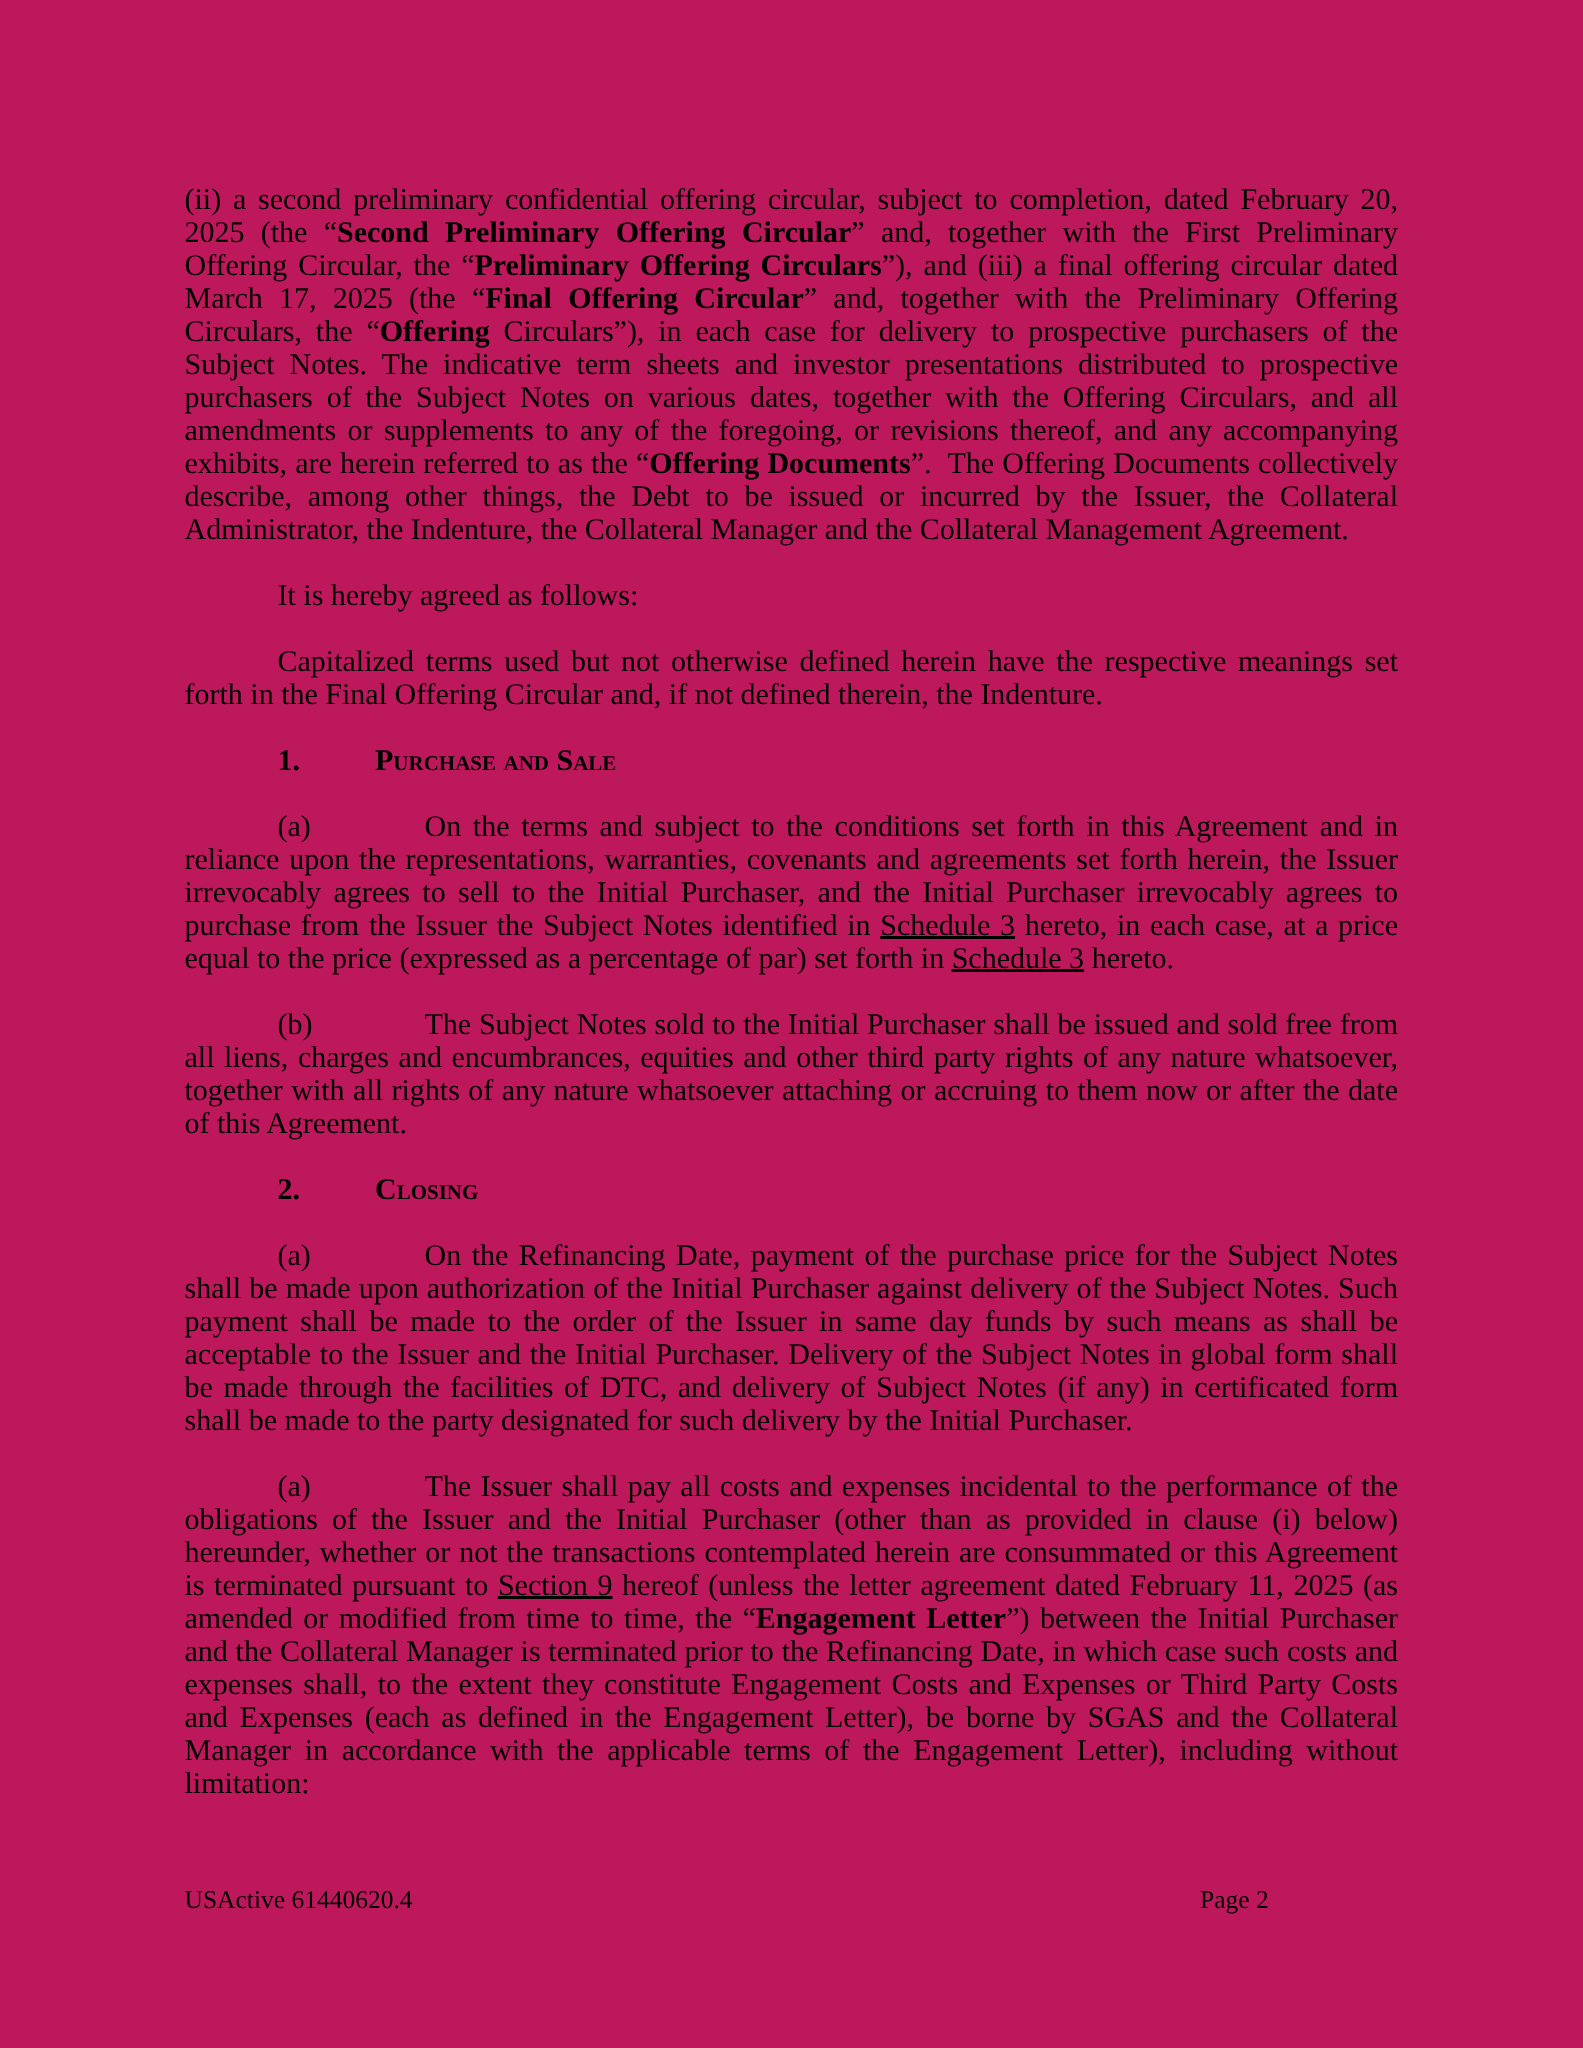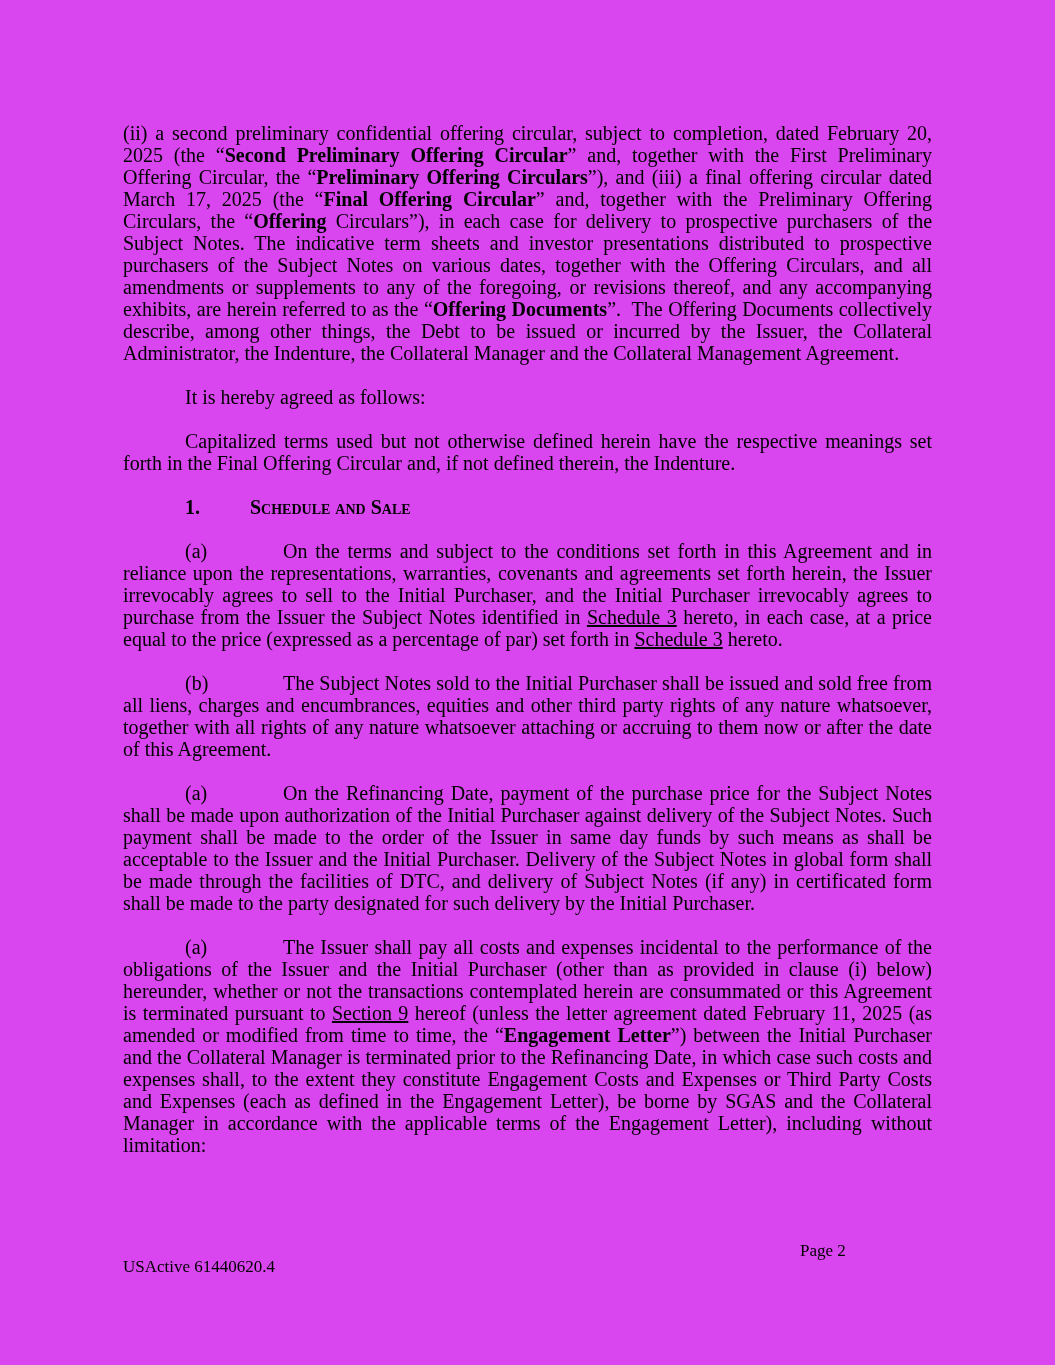--- a/index.html
+++ b/index.html
@@ -4,21 +4,21 @@
 <style>
   html, body {
     margin: 0;
     padding: 0;
     background: #ffffff;
   }
   .page {
     position: relative;
     width: 1055px;
     height: 1365px;
-    background: #d946ef;
+    background: #be185d;
     color: #000000;
     font-family: "Liberation Serif", "DejaVu Serif", serif;
     overflow: hidden;
   }
   .content {
     position: absolute;
     left: 123px;
     top: 122px;
     width: 809px;
     font-size: 20px;
@@ -61,35 +61,36 @@
   }
   .footer-left {
     position: absolute;
     left: 0;
     top: 16px;
     white-space: nowrap;
   }
   .footer-right {
     position: absolute;
     left: 677px;
-    top: 0;
+    top: 16px;
     white-space: nowrap;
   }
 </style>
 </head>
 <body>
 
 <div class="page">
   <main class="content">
       <p class="para"><span>(ii) a second preliminary confidential offering circular, subject to completion, dated February 20, 2025 (the “</span><span class="bold">Second Preliminary Offering Circular</span><span>” and, together with the First Preliminary Offering Circular, the “</span><span class="bold">Preliminary Offering Circulars</span><span>”), and (iii) a final offering circular dated March 17, 2025 (the “</span><span class="bold">Final Offering Circular</span><span>” and, together with the Preliminary Offering Circulars, the “</span><span class="bold">Offering</span><span> Circulars”), in each case for delivery to prospective purchasers of the Subject Notes. The indicative term sheets and investor presentations distributed to prospective purchasers of the Subject Notes on various dates, together with the Offering Circulars, and all amendments or supplements to any of the foregoing, or revisions thereof, and any accompanying exhibits, are herein referred to as the “</span><span class="bold">Offering Documents</span><span>”.&nbsp; The Offering Documents collectively describe, among other things, the Debt to be issued or incurred by the Issuer, the Collateral Administrator, the Indenture, the Collateral Manager and the Collateral Management Agreement.</span></p>
       <p class="para indent"><span>It is hereby agreed as follows:</span></p>
       <p class="para indent"><span>Capitalized terms used but not otherwise defined herein have the respective meanings set forth in the Final Offering Circular and, if not defined therein, the Indenture.</span></p>
-      <div class="heading"><span class="hnum">1.</span><span class="htitle">Schedule and Sale</span></div>
+      <div class="heading"><span class="hnum">1.</span><span class="htitle">Purchase and Sale</span></div>
       <p class="para indent"><span class="plabel">(a)</span><span>On the terms and subject to the conditions set forth in this Agreement and in reliance upon the representations, warranties, covenants and agreements set forth herein, the Issuer irrevocably agrees to sell to the Initial Purchaser, and the Initial Purchaser irrevocably agrees to purchase from the Issuer the Subject Notes identified in </span><span class=" underline">Schedule 3</span><span> hereto, in each case, at a price equal to the price (expressed as a percentage of par) set forth in </span><span class=" underline">Schedule 3</span><span> hereto.</span></p>
       <p class="para indent"><span class="plabel">(b)</span><span>The Subject Notes sold to the Initial Purchaser shall be issued and sold free from all liens, charges and encumbrances, equities and other third party rights of any nature whatsoever, together with all rights of any nature whatsoever attaching or accruing to them now or after the date of this Agreement.</span></p>
+      <div class="heading"><span class="hnum">2.</span><span class="htitle">Closing</span></div>
       <p class="para indent"><span class="plabel">(a)</span><span>On the Refinancing Date, payment of the purchase price for the Subject Notes shall be made upon authorization of the Initial Purchaser against delivery of the Subject Notes. Such payment shall be made to the order of the Issuer in same day funds by such means as shall be acceptable to the Issuer and the Initial Purchaser. Delivery of the Subject Notes in global form shall be made through the facilities of DTC, and delivery of Subject Notes (if any) in certificated form shall be made to the party designated for such delivery by the Initial Purchaser.</span></p>
       <p class="para indent"><span class="plabel">(a)</span><span>The Issuer shall pay all costs and expenses incidental to the performance of the obligations of the Issuer and the Initial Purchaser (other than as provided in clause (i) below) hereunder, whether or not the transactions contemplated herein are consummated or this Agreement is terminated pursuant to </span><span class=" underline">Section 9</span><span> hereof (unless the letter agreement dated February 11, 2025 (as amended or modified from time to time, the “</span><span class="bold">Engagement Letter</span><span>”) between the Initial Purchaser and the Collateral Manager is terminated prior to the Refinancing Date, in which case such costs and expenses shall, to the extent they constitute Engagement Costs and Expenses or Third Party Costs and Expenses (each as defined in the Engagement Letter), be borne by SGAS and the Collateral Manager in accordance with the applicable terms of the Engagement Letter), including without limitation:</span></p>
     </main>
   <div class="footer">
     <span class="footer-left">USActive 61440620.4</span>
     <span class="footer-right">Page 2</span>
   </div>
 </div>
 
 </body></html>

